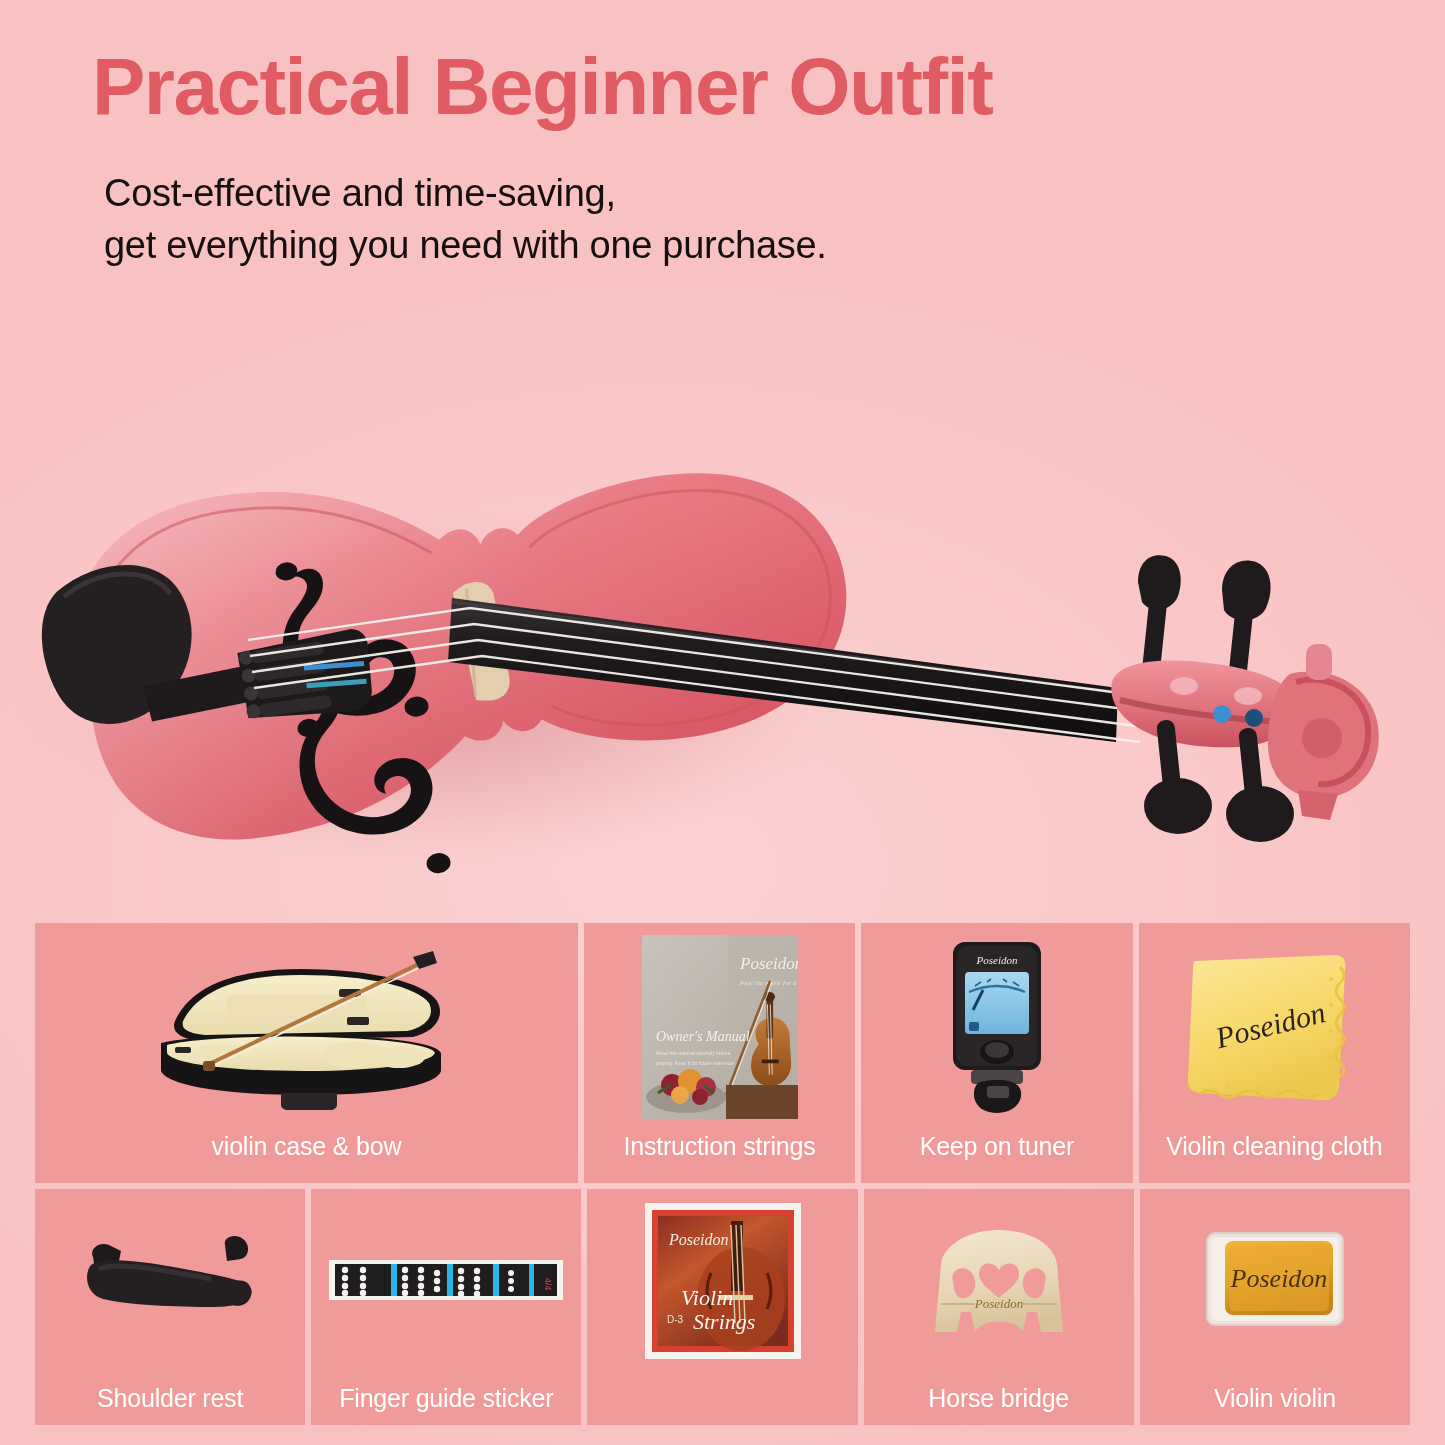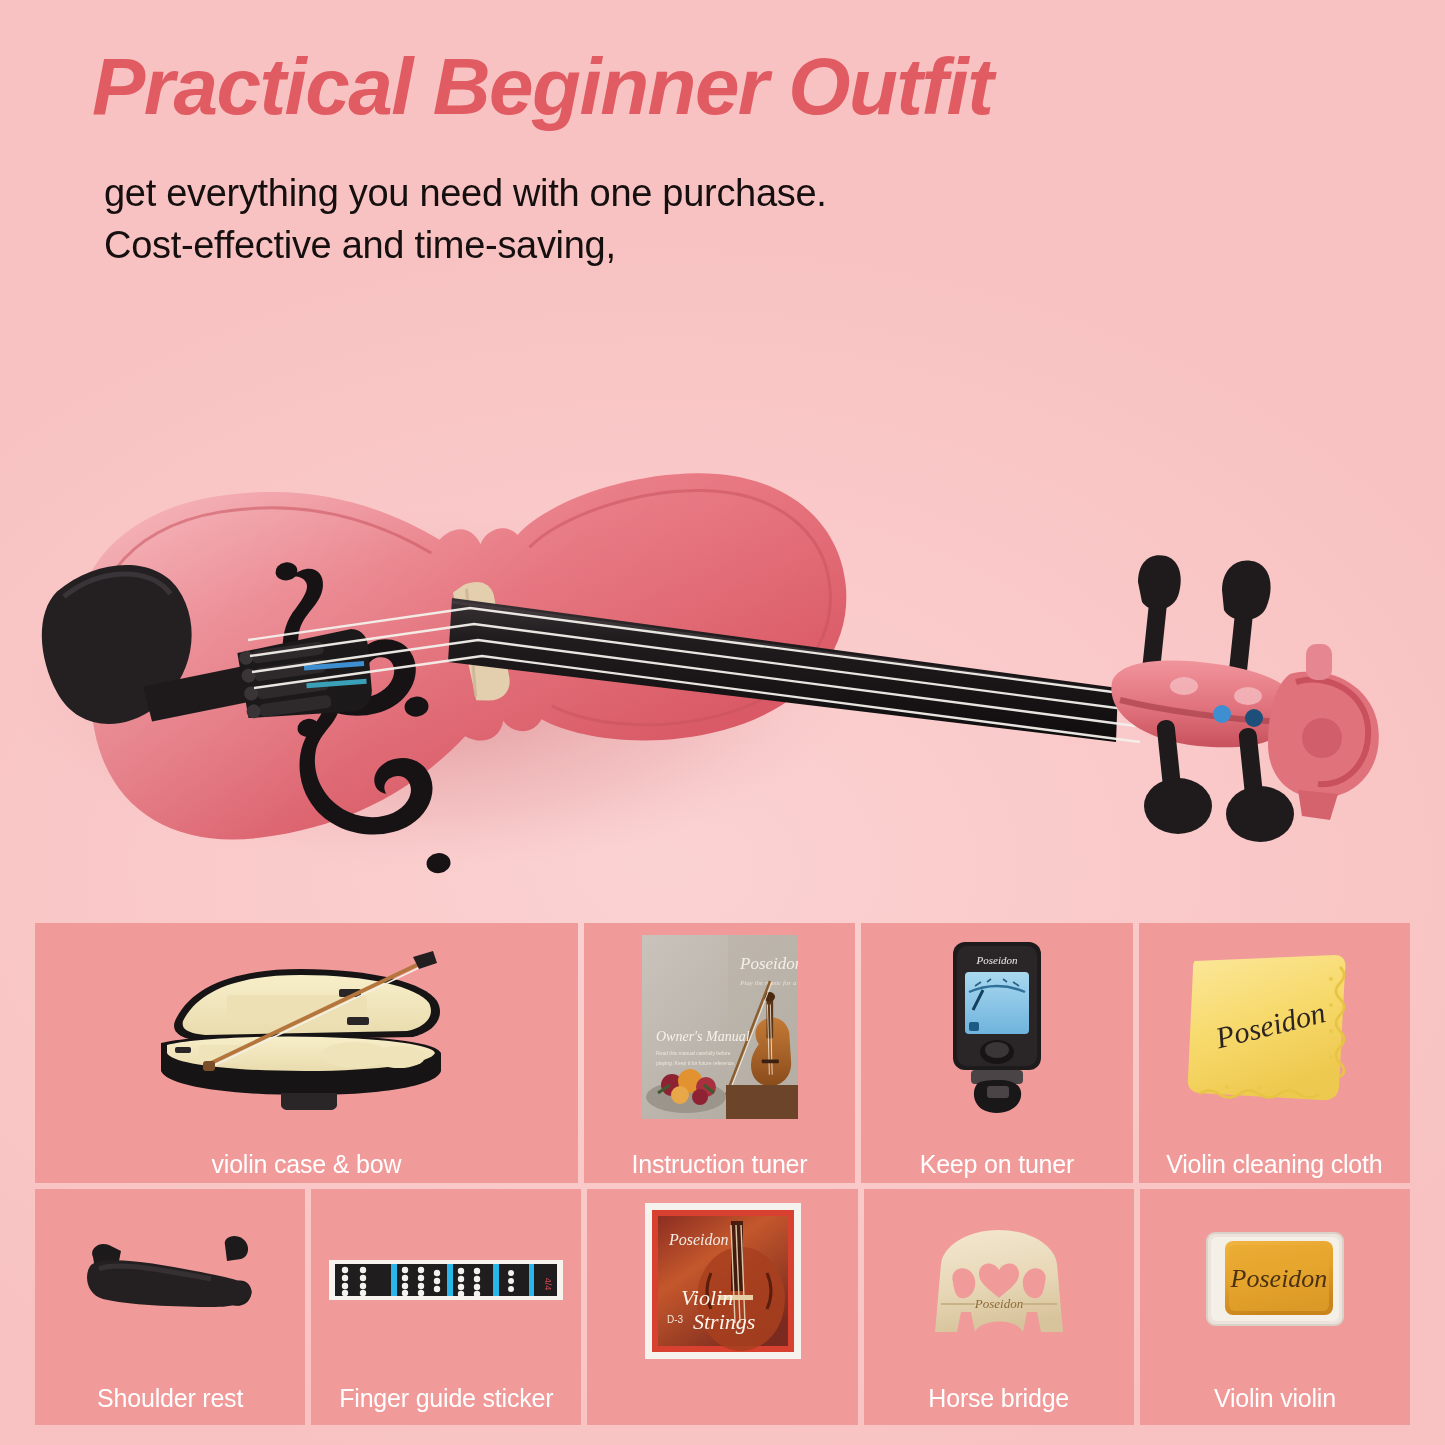--- a/index.html
+++ b/index.html
@@ -14,21 +14,20 @@
       radial-gradient(ellipse 900px 620px at 46% 60%, #fbd2d2 0%, #fac9c9 55%, #f8c2c2 100%),
       linear-gradient(180deg,#f6b9bb 0%, #fbcccc 18%, #fcd2d2 45%, #fbcbcb 75%, #f9c5c5 100%);
   }
   
   .headline{
     position:absolute;left:92px;top:46px;width:1290px;
     font-size:80px;line-height:1.02;font-weight:bold;
     letter-spacing:-1.5px;
     color:#e05c62;
     white-space:nowrap;
-    font-style:italic;
   }
   .subline{
     position:absolute;left:104px;top:168px;width:1200px;
     font-size:38px;line-height:1.36;color:#15100f;
     letter-spacing:-0.3px;
   }
   .subline span{display:block;}
 
   
   .hero{position:absolute;left:0;top:290px;width:1445px;height:620px;}
@@ -53,34 +52,34 @@
   .r1 .cell.norm{flex:1 1 0;}
   .r2 .cell{flex:1 1 0;}
   .cell .art{
     position:absolute;left:0;right:0;top:0;bottom:52px;
     display:flex;align-items:center;justify-content:center;
   }
   .cell .art svg{display:block;}
   .caption{
     position:relative;z-index:2;
     color:#ffffff;font-size:25px;letter-spacing:-0.2px;
-    padding-bottom:4px;text-align:center;width:100%;
+    padding-bottom:22px;text-align:center;width:100%;
     white-space:nowrap;
   }
   .r2 .caption{padding-bottom:12px;}
 </style>
 </head>
 <body>
 
 <div id="page">
 
   <div class="headline">Practical Beginner Outfit</div>
   <div class="subline">
+    <span>Cost-effective and time-saving,</span>
     <span>get everything you need with one purchase.</span>
-    <span>Cost-effective and time-saving,</span>
   </div>
 
   <div class="hero">
     <svg width="1445" height="620" viewBox="0 0 1445 620">
       <defs>
         <linearGradient id="bodyG" x1="0" y1="0" x2="0.35" y2="1">
           <stop offset="0%" stop-color="#f0929a"></stop>
           <stop offset="35%" stop-color="#e8757f"></stop>
           <stop offset="100%" stop-color="#d95a66"></stop>
         </linearGradient>
@@ -372,21 +371,21 @@
               <circle cx="30" cy="150" r="11" fill="#8e2233"></circle>
               <circle cx="48" cy="146" r="12" fill="#e2922f"></circle>
               <circle cx="64" cy="152" r="10" fill="#a8303f"></circle>
               <circle cx="38" cy="160" r="9" fill="#e8a84a"></circle>
               <circle cx="58" cy="162" r="8" fill="#8e2233"></circle>
               <path d="M 16 158 L 28 150 M 72 158 L 62 150" stroke="#3f5a2e" stroke-width="3"></path>
             </g>
             <rect x="84" y="150" width="72" height="34" fill="#6b4429"></rect>
           </svg>
         </div>
-        <div class="caption">Instruction tuner</div>
+        <div class="caption">Instruction strings</div>
       </div>
 
       <div class="cell norm">
         <div class="art">
           <svg width="120" height="182" viewBox="0 0 120 182">
             <defs>
               <linearGradient id="lcd" x1="0" y1="0" x2="0" y2="1">
                 <stop offset="0%" stop-color="#a9d8ef"></stop>
                   <stop offset="100%" stop-color="#6fb4dd"></stop>
               </linearGradient>

